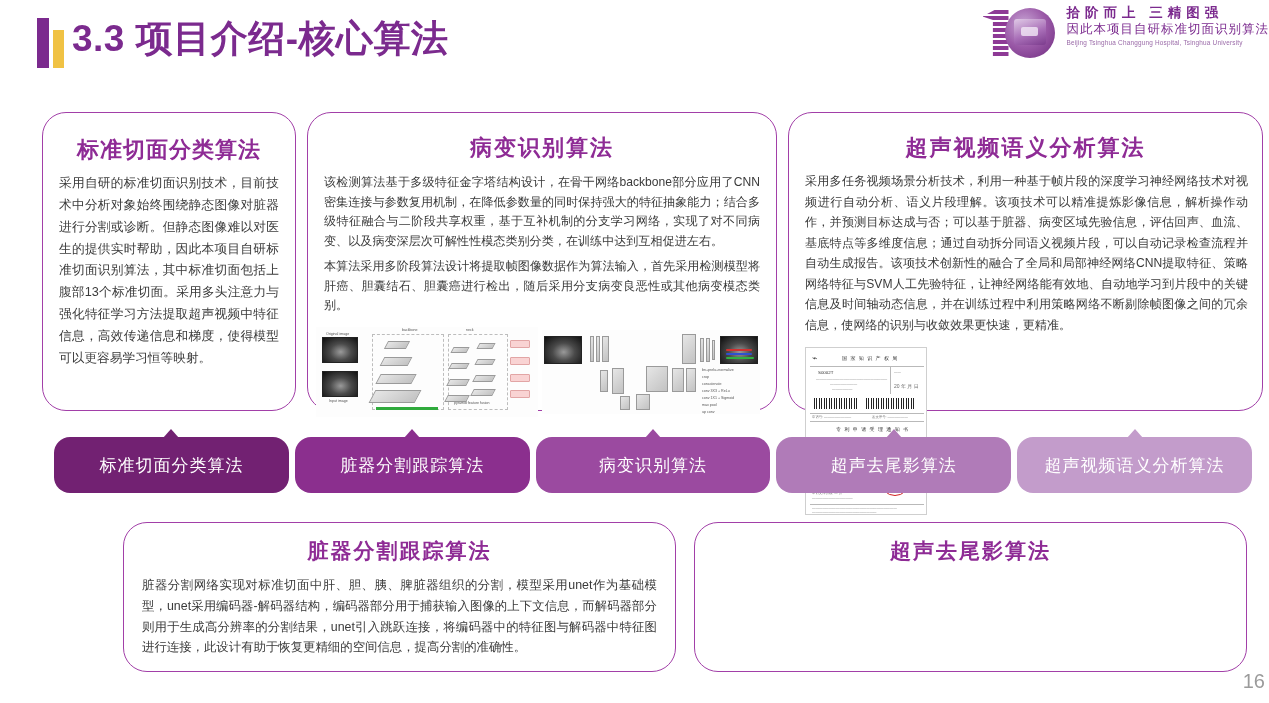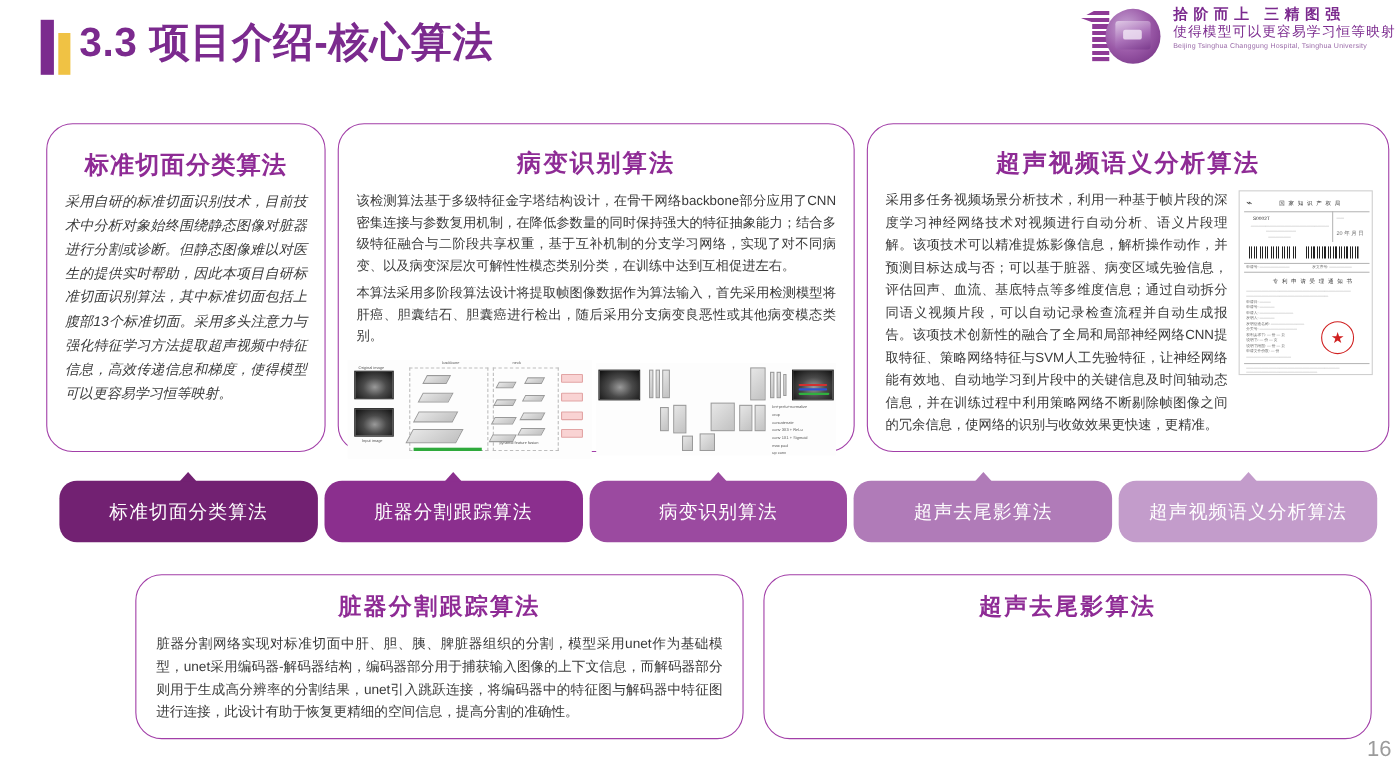--- a/index.html
+++ b/index.html
@@ -61,29 +61,29 @@
     text-align: center; color: #8E2B95; font-weight: bold;
     letter-spacing: 2px; white-space: nowrap;
   }
   .card-body {
     color: #3a3a3a; text-align: justify; text-justify: inter-ideograph;
   }
   .card-body p { margin-bottom: 6px; }
 
   #card-standard { left: 24px;  top: 112px; width: 254px; height: 299px; }
   #card-standard .card-title { font-size: 22px; margin-top: 22px; letter-spacing: 1px; }
-  #card-standard .card-body  { font-size: 12.7px; line-height: 1.72; padding: 8px 16px 0 16px; font-style: italic; }
+  #card-standard .card-body  { font-size: 12.7px; line-height: 1.72; padding: 8px 16px 0 16px; }
 
   #card-lesion { left: 289px; top: 112px; width: 470px; height: 299px; }
   #card-lesion .card-title { font-size: 22px; margin-top: 20px; }
   #card-lesion .card-body  { font-size: 12.1px; line-height: 1.62; padding: 10px 16px 0 16px; }
 
   #card-semantic { left: 770px; top: 112px; width: 475px; height: 299px; }
   #card-semantic .card-title { font-size: 22px; margin-top: 20px; }
-  #card-semantic .semantic-row { display: flex; padding: 8px 14px 0 16px; gap: 10px; }
+  #card-semantic .semantic-row { display: flex; padding: 8px 14px 0 16px; gap: 10px; flex-direction: column; }
   #card-semantic .card-body { font-size: 12.1px; line-height: 1.70; flex: 1 1 auto; padding: 0; }
 
   #card-organ { left: 105px; top: 522px; width: 553px; height: 150px; }
   #card-organ .card-title { font-size: 21px; margin-top: 14px; }
   #card-organ .card-body  { font-size: 12.4px; line-height: 1.68; padding: 10px 18px 0 18px; }
 
   #card-shadow { left: 676px; top: 522px; width: 553px; height: 150px; }
   #card-shadow .card-title { font-size: 21px; margin-top: 14px; }
   #card-shadow .card-body  { font-size: 12.4px; line-height: 1.68; padding: 10px 18px 0 18px; }
 
@@ -154,21 +154,21 @@
     </div>
     <div class="page-title">3.3 项目介绍-核心算法</div>
 
     <div class="logo-wrap">
       <div class="logo-mark">
         <div class="logo-one"></div>
         <div class="logo-circle"></div>
       </div>
       <div class="logo-text">
         <div class="logo-slogan">拾阶而上  三精图强</div>
-        <div class="logo-cn">使得模型可以更容易学习恒等映射</div>
+        <div class="logo-cn">因此本项目自研标准切面识别算法</div>
         <div class="logo-en">Beijing Tsinghua Changgung Hospital, Tsinghua University</div>
       </div>
     </div>
   </div>
 
   <div class="card" id="card-standard">
     <div class="card-title">标准切面分类算法</div>
     <div class="card-body">采用自研的标准切面识别技术，目前技术中分析对象始终围绕静态图像对脏器进行分割或诊断。但静态图像难以对医生的提供实时帮助，因此本项目自研标准切面识别算法，其中标准切面包括上腹部13个标准切面。采用多头注意力与强化特征学习方法提取超声视频中特征信息，高效传递信息和梯度，使得模型可以更容易学习恒等映射。</div>
   </div>
 

